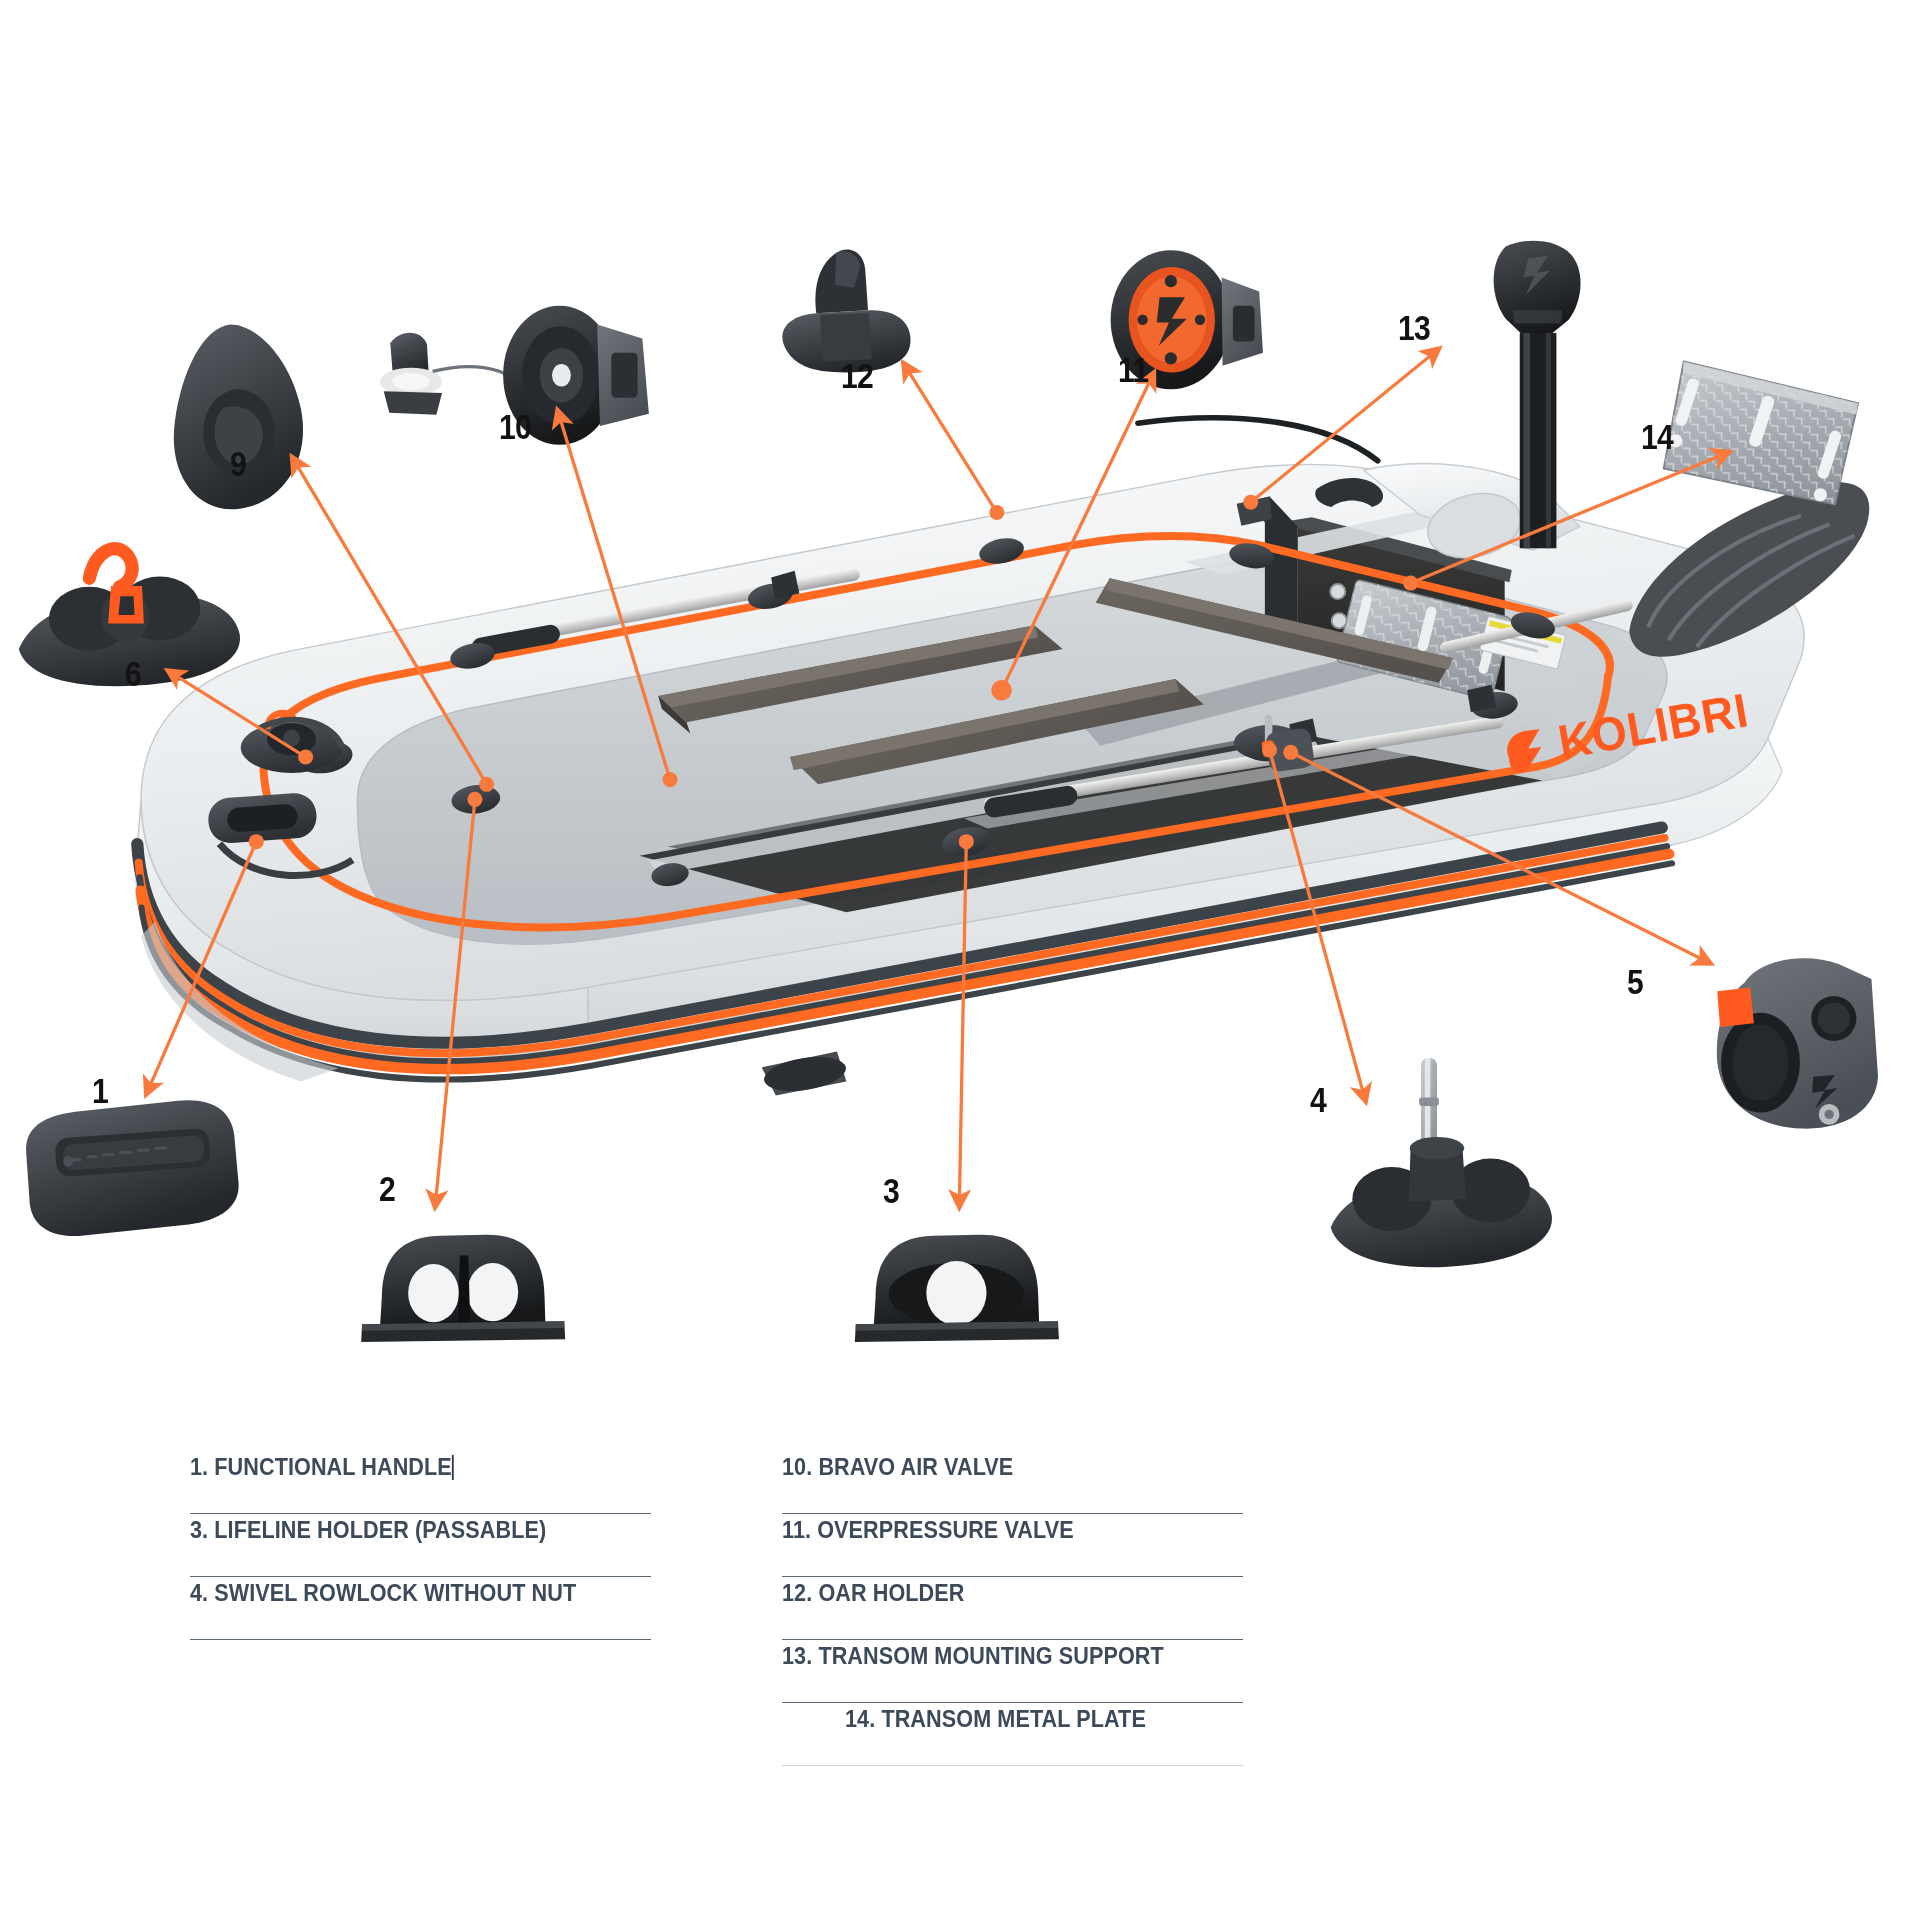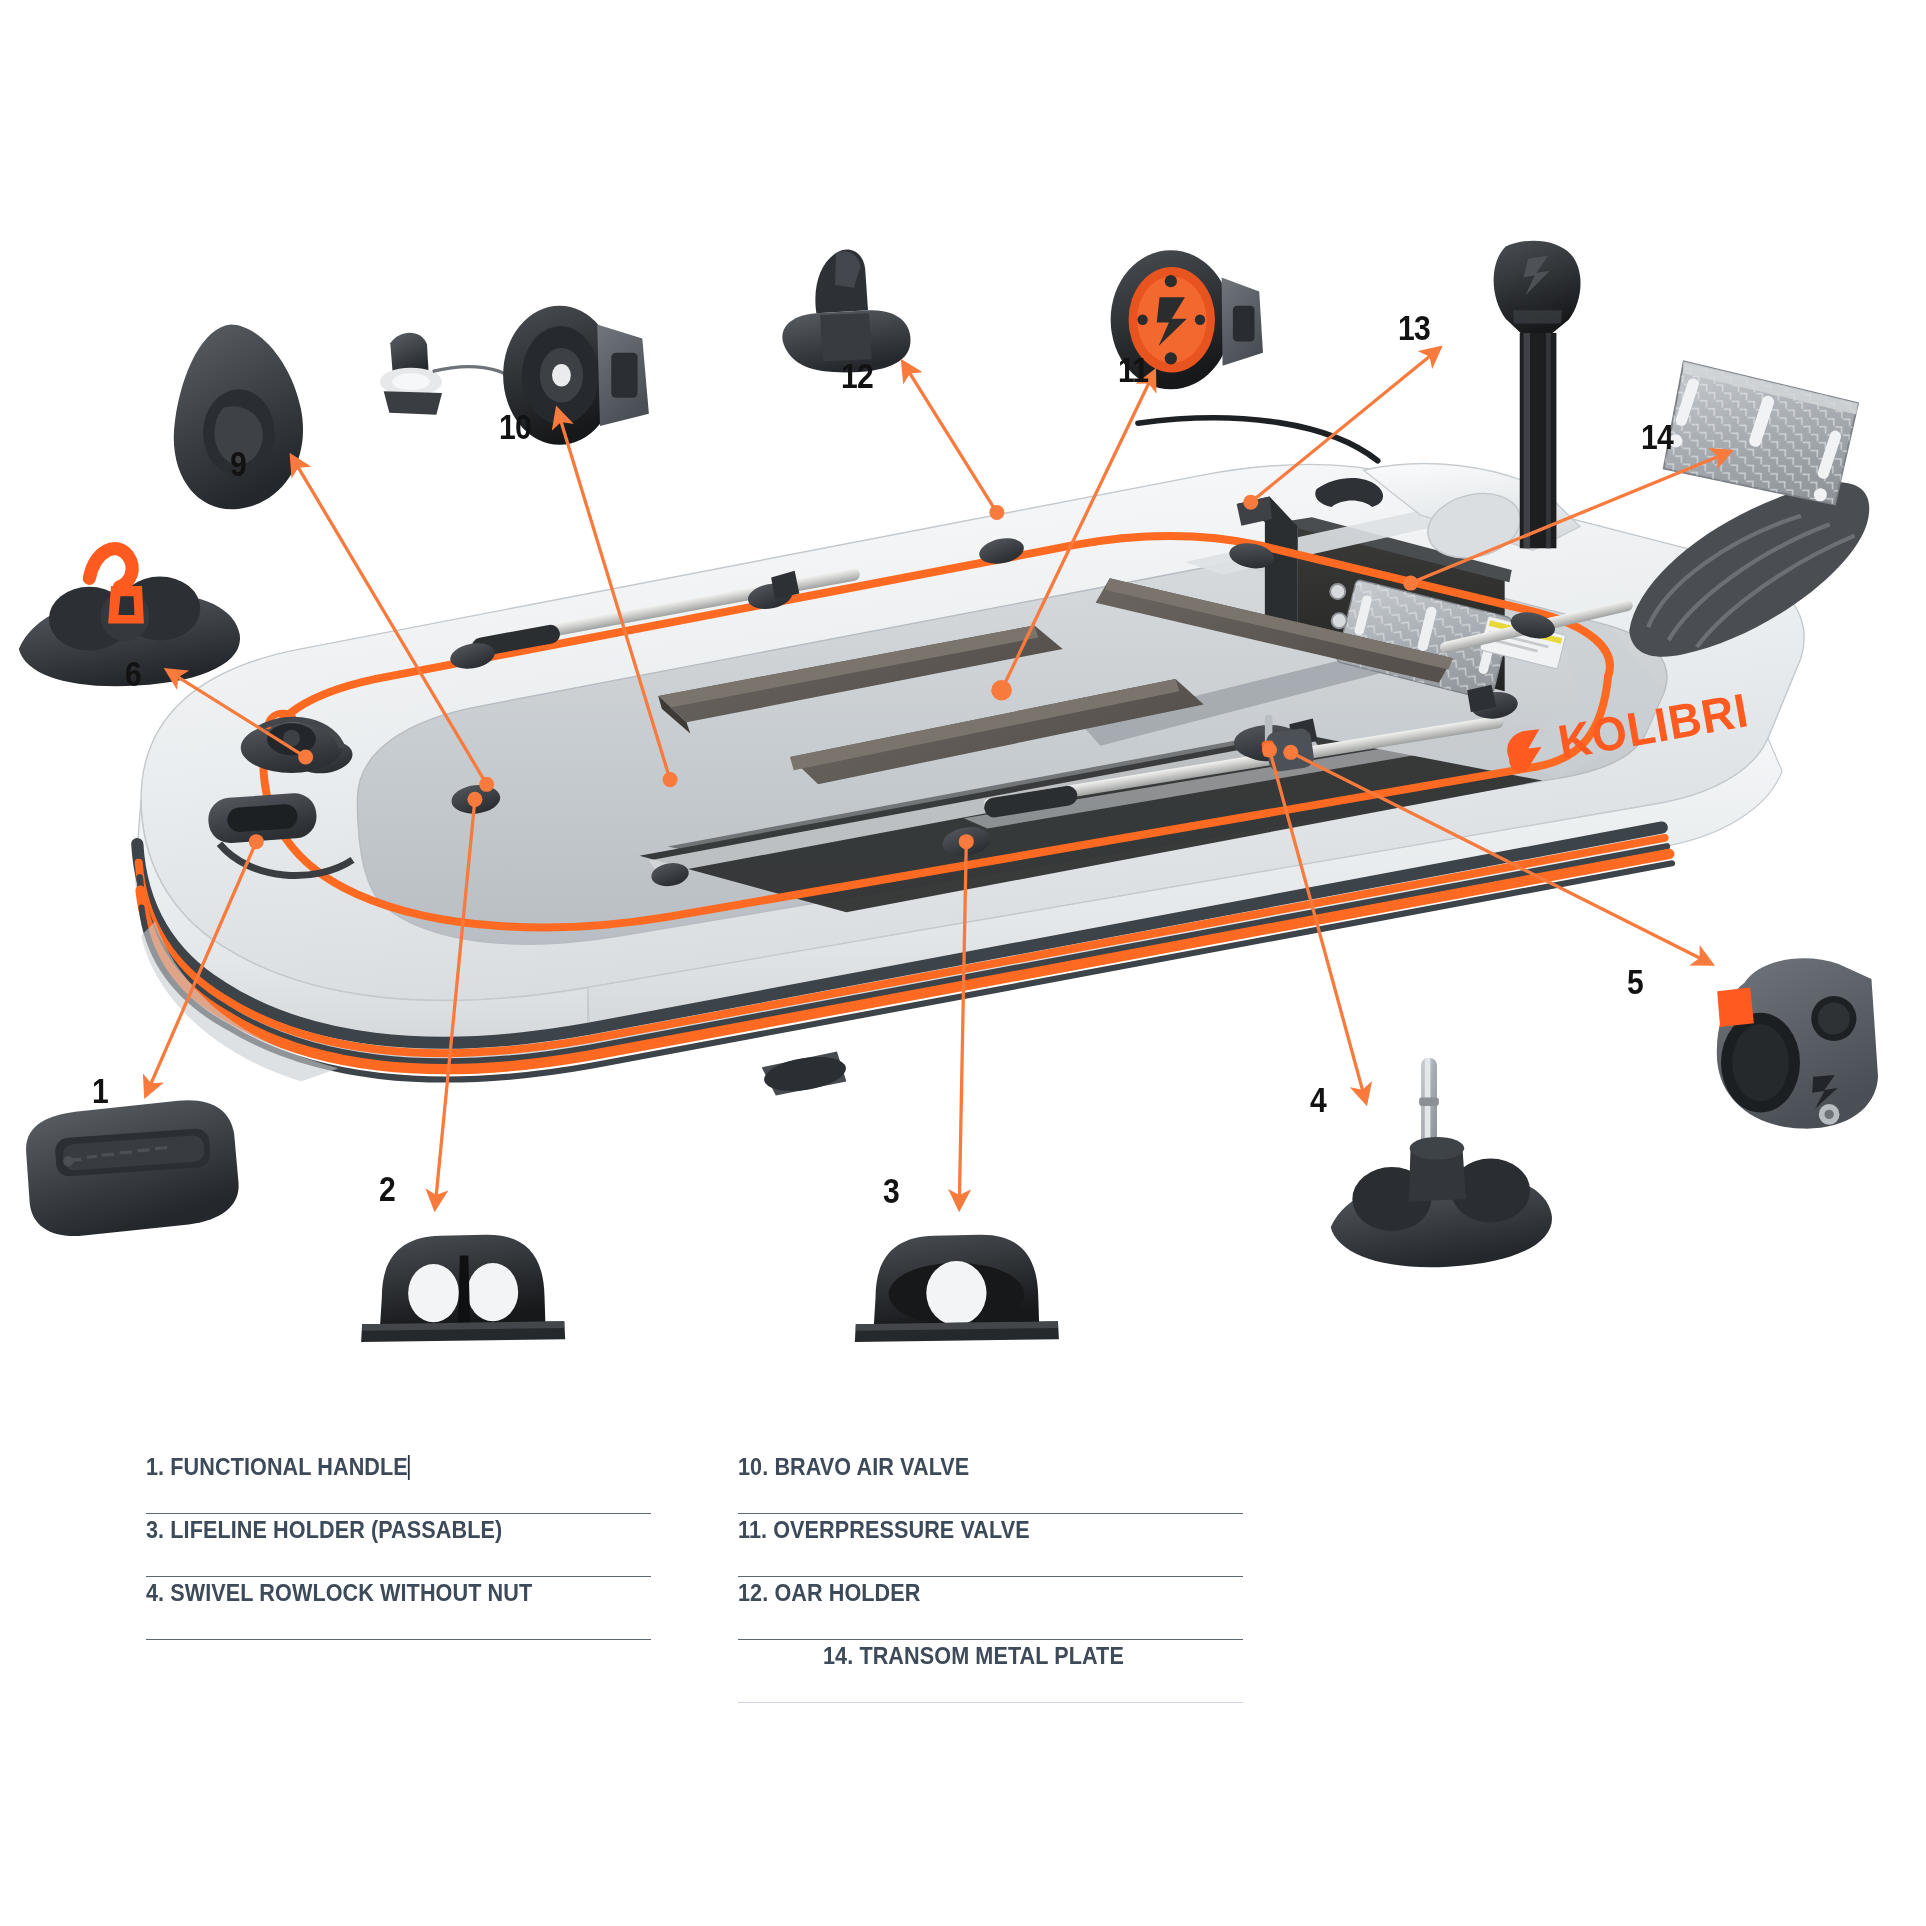--- a/index.html
+++ b/index.html
@@ -33,20 +33,21 @@
     display:flex;
     gap:87px;
   }
   .legend-col { width:505px; }
   .legend-row {
     height:63px;
     display:flex;
     flex-direction:column;
     justify-content:flex-start;
     border-bottom:1.9px solid #5a6876;
+    margin-left:44px;
   }
   .legend-row.last-left { border-bottom:none; }
   .legend-row.faint { border-bottom:1.4px solid #cdd3d8;align-items:center; }
   .legend-text {
     font-family:"Liberation Sans", sans-serif;
     font-weight:700;
     font-size:24px;
     color:#3d4a5a;
     letter-spacing:0.1px;
     line-height:1.05;
@@ -544,20 +545,23 @@
     <div class="legend-col">
       <div class="legend-row">
         <span class="legend-text">10. BRAVO AIR VALVE</span>
       </div>
       <div class="legend-row">
         <span class="legend-text">11. OVERPRESSURE VALVE</span>
       </div>
       <div class="legend-row">
         <span class="legend-text">12. OAR HOLDER</span>
       </div>
+      <div class="legend-row">
+        <span class="legend-text">13. TRANSOM MOUNTING SUPPORT</span>
+      </div>
       <div class="legend-row faint">
         <span class="legend-text">14. TRANSOM METAL PLATE</span>
       </div>
     </div>
 
   </div>
 
 </div>
 
 

